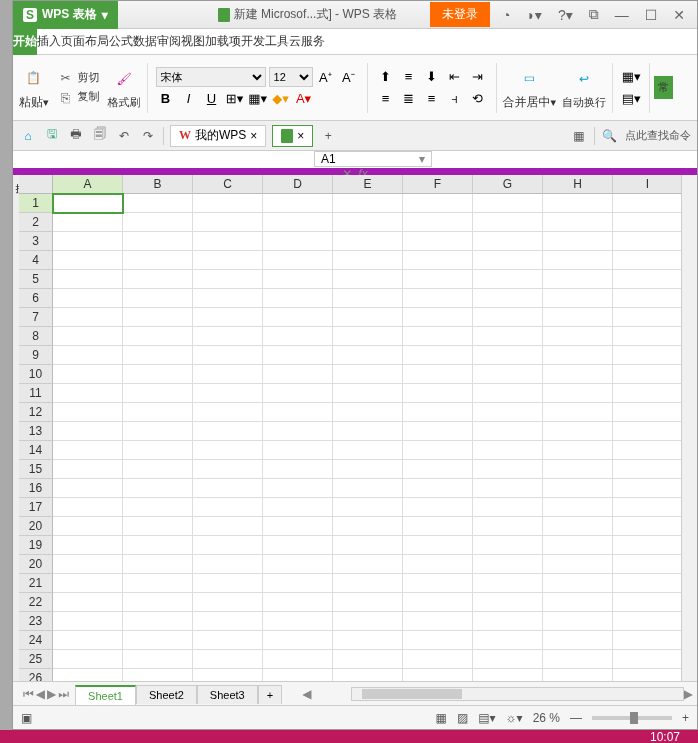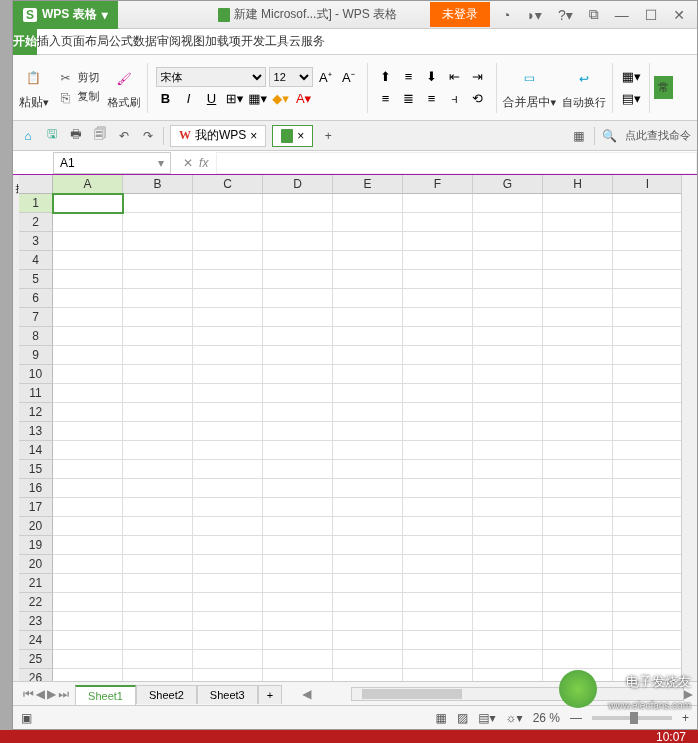--- a/index.html
+++ b/index.html
@@ -33,21 +33,21 @@
     .btn-sm { width: 20px; height: 20px; border: 1px solid transparent; display: flex; align-items: center; justify-content: center; font-size: 13px; background: none; }
     
     .qat { height: 30px; background: #f0f0f0; border-bottom: 1px solid #ccc; display: flex; align-items: center; padding: 0 6px; gap: 6px; }
     .qat-icon { width: 18px; height: 18px; display: flex; align-items: center; justify-content: center; color: #555; }
     .qat-sep { width: 1px; height: 18px; background: #ccc; }
     .doc-tab { display: flex; align-items: center; gap: 4px; padding: 3px 8px; border: 1px solid #ccc; background: #fff; height: 22px; font-size: 11px; }
     .doc-tab.active { border-color: #4a9e3f; background: #fff; }
     .wps-w { color: #d93025; font-weight: bold; font-family: serif; }
     .qat-spacer { flex: 1; }
     
-    .formula-bar { height: 24px; background: #fff; border-bottom: 1px solid #a21caf; display: flex; align-items: center; }
+    .formula-bar { height: 24px; background: #fff; border-bottom: 7px solid #a21caf; display: flex; align-items: center; flex-direction: column; }
     .name-box { width: 118px; height: 22px; border: 1px solid #ccc; margin: 0 4px 0 40px; display: flex; align-items: center; padding: 0 6px; font-family: Arial; }
     .name-box .dd { margin-left: auto; color: #888; }
     .fx-icons { display: flex; gap: 6px; padding: 0 8px; color: #888; }
     .fx-input { flex: 1; height: 22px; border: 1px solid #eee; padding: 0 4px; }
     
     .sheet-area { flex: 1; display: flex; overflow: hidden; position: relative; }
     .left-strip { width: 6px; background: #eee; font-size: 10px; writing-mode: vertical-lr; }
     .grid-wrap { flex: 1; position: relative; overflow: hidden; }
     .grid { display: grid; grid-template-columns: 34px repeat(9, 70px); grid-auto-rows: 19px; font-family: Arial; font-size: 11px; }
     .corner { background: #e8e8e8; border-right: 1px solid #bbb; border-bottom: 1px solid #bbb; }
@@ -67,21 +67,21 @@
     
     .statusbar { height: 24px; background: #f5f5f5; border-top: 1px solid #ccc; display: flex; align-items: center; padding: 0 8px; gap: 10px; justify-content: flex-end; color: #555; }
     .zoom-slider { width: 80px; height: 4px; background: #ccc; position: relative; }
     .zoom-slider::after { content:''; position:absolute; left: 38px; top: -4px; width: 8px; height: 12px; background: #888; }
     
     .watermark { position: absolute; right: 0; bottom: 14px; width: 140px; height: 50px; pointer-events: none; }
     .wm-circle { position: absolute; right:100px; top:5px; width: 38px; height: 38px; border-radius: 50%; background: radial-gradient(circle,#7fd04a,#4a9e3f); }
     .wm-text { position: absolute; right: 6px; top: 8px; color: #fff; font-size: 13px; text-shadow: 0 0 3px #000; }
     .wm-url { position: absolute; right: 6px; bottom: 4px; color: #eee; font-size: 10px; text-shadow: 0 0 2px #000; }
     
-    .taskbar { position: absolute; left: 0; right: 0; bottom: 0; height: 13px; background: #b91c1c; display: flex; justify-content: flex-end; align-items: center; color: #fff; font-size: 10px; padding-right: 12px; }
+    .taskbar { position: absolute; left: 0; right: 0; bottom: 0; height: 13px; background: #be185d; display: flex; justify-content: flex-end; align-items: center; color: #fff; font-size: 10px; padding-right: 18px; }
   </style>
 </head>
 <body>
 
 <div class="app">
 
   <div class="titlebar">
     <div class="app-badge">
       <span class="app-badge-icon">S</span>
       <span>WPS 表格</span>
@@ -538,22 +538,17 @@
     <span>▦</span>
     <span>▨</span>
     <span>▤▾</span>
     <span>☼▾</span>
     <span>26 %</span>
     <span>—</span>
     <div class="zoom-slider"></div>
     <span>+</span>
   </div>
 
-  <div class="watermark">
-    <div class="wm-circle"></div>
-    <div class="wm-text">电子发烧友</div>
-    <div class="wm-url">www.elecfans.com</div>
-  </div>
 </div>
 
 <div class="taskbar">
   <span>10:07</span>
 </div>
 
 </body></html>

